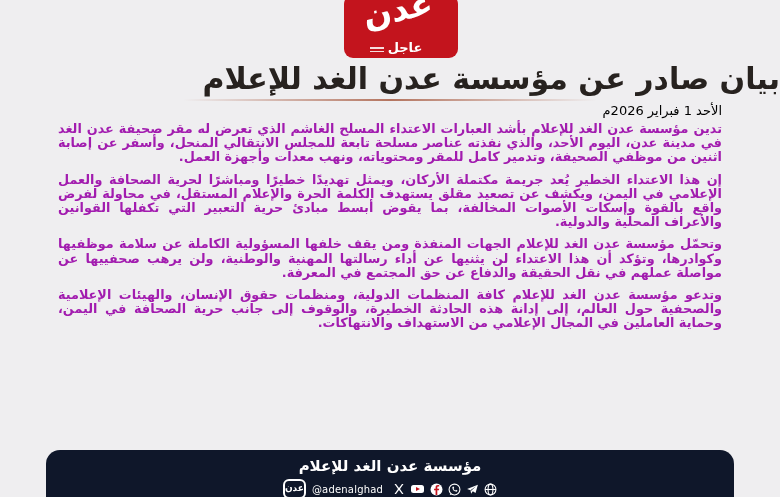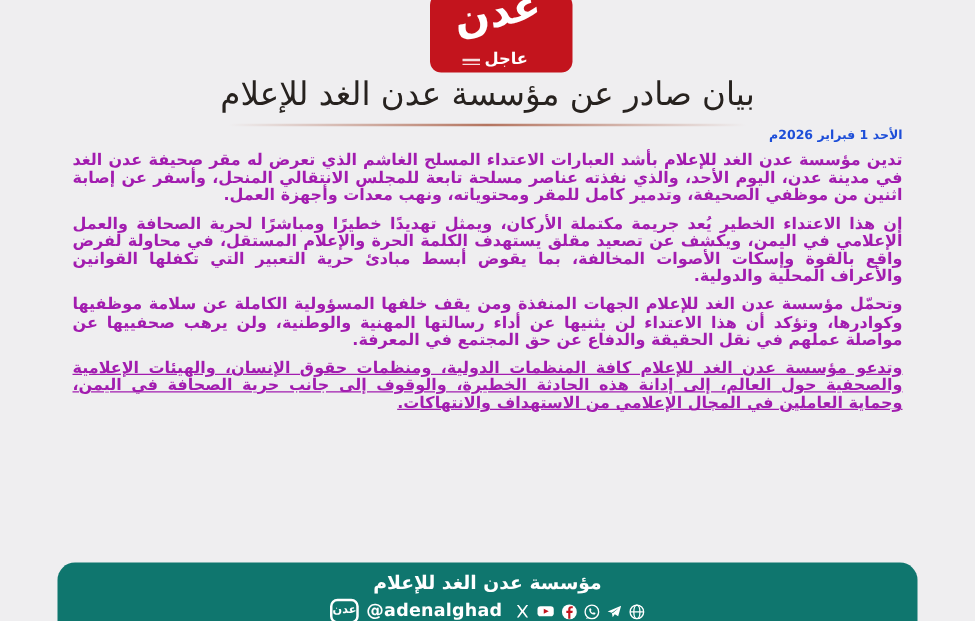--- a/index.html
+++ b/index.html
@@ -23,59 +23,59 @@
   .logo-bottom {
     position:absolute; bottom:4px; left:0; right:10px;
     display:flex; justify-content:center; align-items:flex-end; gap:4px;
   }
   .logo-sub { font-size:13px; font-weight:bold; line-height:1; }
   .logo-tagline { display:flex; flex-direction:column; gap:2px; padding-bottom:2px; }
   .logo-tagline i { display:block; width:14px; height:1.5px; background:#fff; opacity:.85; }
 
   
   .page-title {
-    position:absolute; top:61px; left:0; right:0; text-align:center;
-    font-size:26px; font-weight:normal; color:#27221f; letter-spacing:0;
+    position:absolute; top:61px; left:0; right:0; 
+    font-size:30px; font-weight:bold; color:#27221f; letter-spacing:0;
   }
   .title-divider {
     position:absolute; top:99px; left:50%; transform:translateX(-50%);
     width:414px; height:2px; border:0;
     background:linear-gradient(to right, rgba(170,95,70,0) 0%, rgba(170,95,70,.85) 50%, rgba(170,95,70,0) 100%);
   }
   .date-line {
     position:absolute; top:103px; right:58px;
-    font-size:10px; font-weight:bold; color:#1d4ed8;
+    font-size:13px; font-weight:normal; color:#000000;
   }
 
   
   .statement {
     position:absolute; top:122px; right:58px; left:58px;
     color:#a21caf; font-weight:bold; font-size:12.8px; line-height:14.2px;
     text-align:justify;
   }
   .statement p { margin-bottom:8px; }
-  .statement p:last-child { margin-bottom:6px;text-decoration:underline; }
+  .statement p:last-child { margin-bottom:6px; }
 
   
   .footer-bar {
     position:absolute; top:450px; bottom:0; left:46px; right:46px;
-    background:#0f766e; border-radius:14px 14px 0 0;
+    background:#0f172a; border-radius:14px 14px 0 0;
     color:#fff; text-align:center;
   }
   .footer-org { font-size:15px; font-weight:bold; margin-top:7px; }
   .footer-social {
     direction:ltr; display:flex; justify-content:center; align-items:center;
     gap:6px; margin-top:4px;
   }
   .footer-badge {
     width:23px; height:20px; border:2px solid #fff; border-radius:6px;
     font-size:9px; font-weight:bold; line-height:15px; color:#fff;
     display:inline-block; text-align:center;
   }
-  .footer-handle { font-size:14px; font-weight:bold; letter-spacing:.2px; margin-right:4px; }
+  .footer-handle { font-size:10px; font-weight:normal; letter-spacing:.2px; margin-right:4px; }
   .social-icons { display:flex; align-items:center; gap:5px; }
   .social-icons svg { display:block; }
 </style>
 </head>
 <body>
 
 <div class="canvas">
 
   <div class="logo-box">
     <div class="logo-main">عدن</div>

